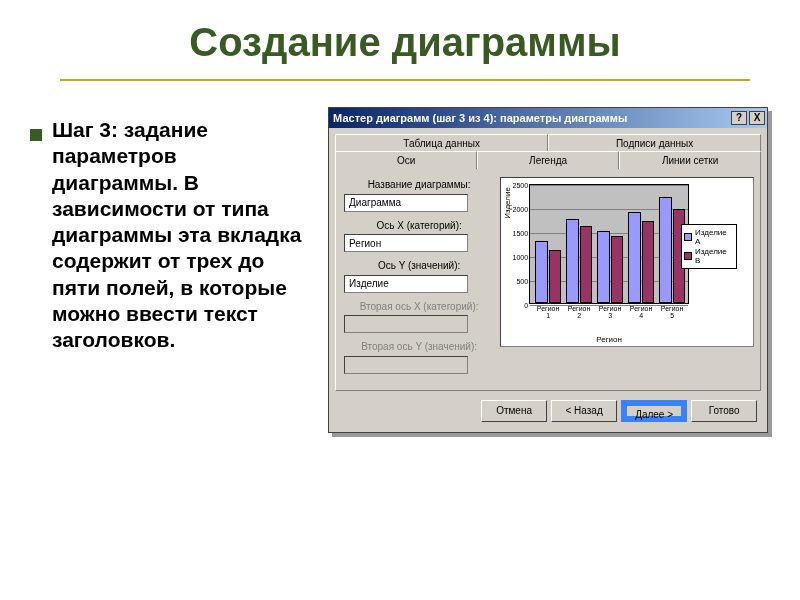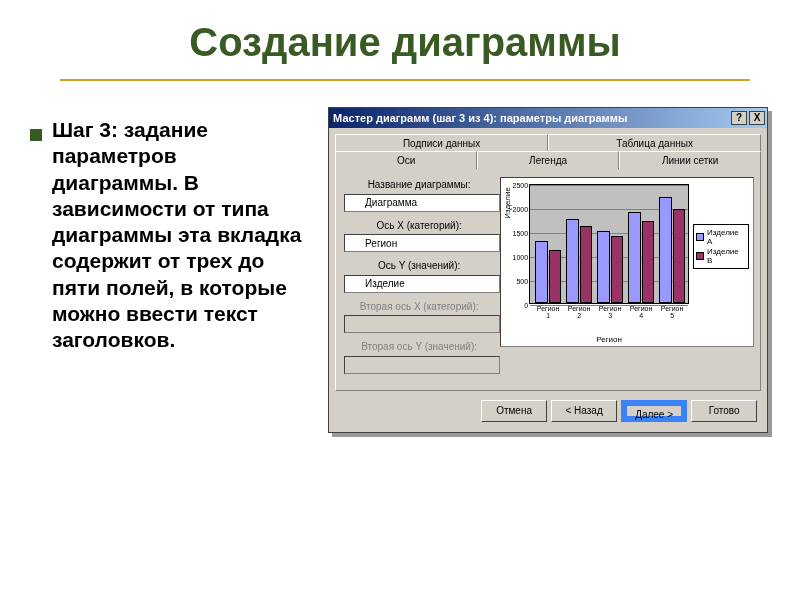--- a/index.html
+++ b/index.html
@@ -99,27 +99,27 @@
     background: #d4d0c8;
     padding: 8px 6px 10px 8px;
     display: flex;
     position: relative;
     top: -1px;
   }
   .form-col { width: 150px; }
   .flabel { font-size: 10px; margin: 2px 0 2px 0; text-align: center; }
   .flabel.disabled { color: #808080; }
   .tinput {
-    width: 156px; height: 18px;
+    width: 124px; height: 18px;
     border: 1px solid #808080;
     border-top-color: #404040;
     border-left-color: #404040;
     background: #fff;
     font-size: 10px;
-    padding: 1px 20px;
+    padding: 1px 4px;
     margin-bottom: 6px;
   }
   .tinput.disabled { background: #d4d0c8; color: #808080; }
   .preview {
     flex: 1;
     border: 1px solid #808080;
     border-top-color: #404040;
     border-left-color: #404040;
     background: #fff;
     position: relative;
@@ -144,21 +144,21 @@
   }
   .chart-xlabel {
     position: absolute;
     left: 28px; bottom: 2px;
     width: 160px;
     font-size: 8px;
     text-align: center;
   }
   .chart-legend {
     position: absolute;
-    right: 4px; top: 46px;
+    right: 16px; top: 46px;
     width: 56px;
     background: #fff;
     border: 1px solid #000;
     font-size: 8px;
     padding: 2px;
   }
   .leg-row { display: flex; align-items: center; margin: 1px 0; }
   .leg-sw { width: 8px; height: 8px; border: 1px solid #000; margin-right: 3px; }
   .grid-line { position: absolute; left: 0; width: 100%; border-top: 1px solid #808080; }
   .ytick { position: absolute; right: 100%; font-size: 7px; padding-right: 2px; transform: translateY(-50%); }
@@ -196,22 +196,22 @@
 
     <div class="right">
       <div class="dlg-shadow">
         <div class="titlebar">
           <div class="titlebar-text">Мастер диаграмм (шаг 3 из 4): параметры диаграммы</div>
           <div class="titlebar-btn">?</div>
           <div class="titlebar-btn">X</div>
         </div>
         <div class="dlg-body">
           <div class="tabs-back">
+            <div class="tab">Таблица данных</div>
             <div class="tab">Подписи данных</div>
-            <div class="tab">Таблица данных</div>
           </div>
           <div class="tabs-front">
             <div class="tab">Оси</div>
             <div class="tab">Легенда</div>
             <div class="tab">Линии сетки</div>
           </div>
           <div class="tab-panel">
             <div class="form-col">
               <div class="flabel">Название диаграммы:</div>
               <input class="tinput" value="Диаграмма" style="">

